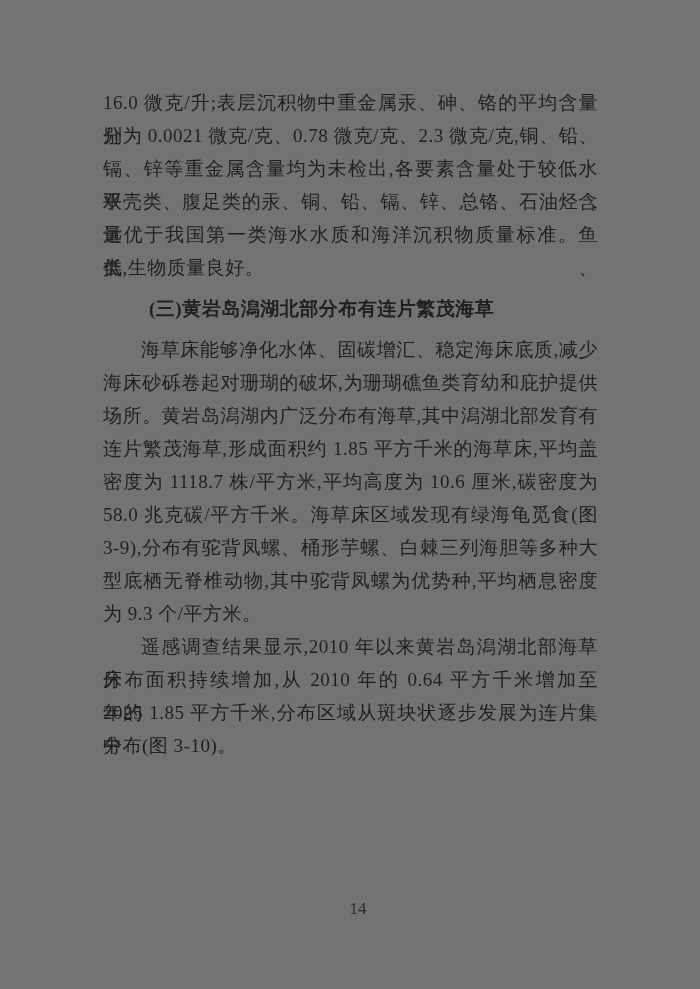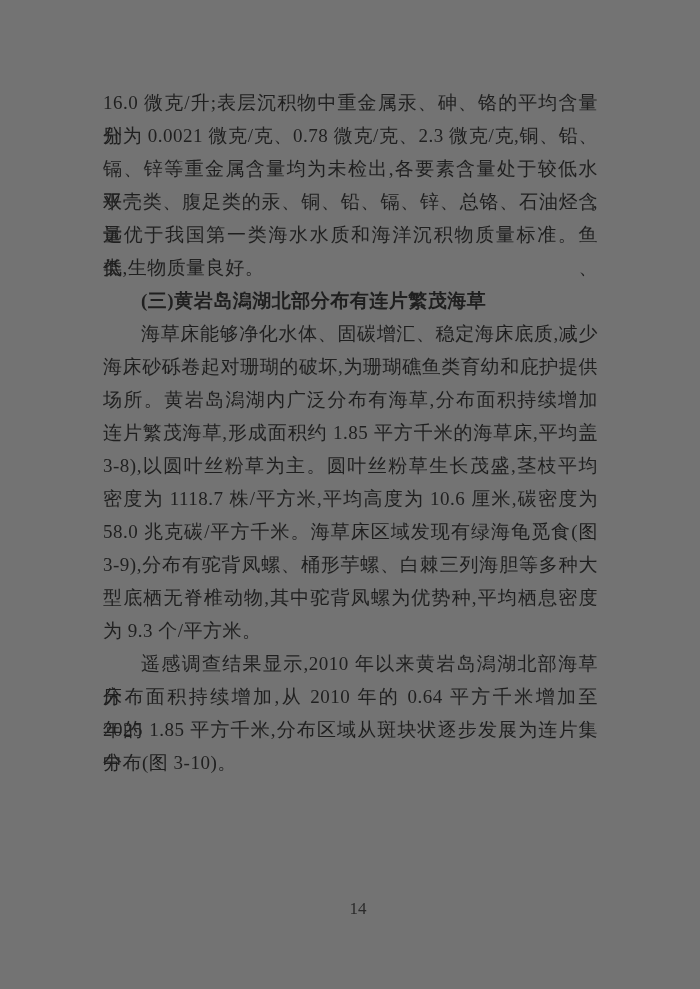--- a/index.html
+++ b/index.html
@@ -34,21 +34,21 @@
     letter-spacing: 0.5px;
   }
   .line.last {
     text-align: left;
     text-align-last: left;
   }
   .para.indented .line.first {
     text-indent: 2em;
   }
   .heading {
-    margin: 0;
+    margin: 8px;
     font-size: 19px;
     font-weight: bold;
     line-height: 33px;
     height: 33px;
     text-indent: 2em;
     letter-spacing: 0.5px;
   }
   .page-number {
     position: absolute;
     left: 8px;
@@ -73,23 +73,22 @@
         <div class="line">双壳类、腹足类的汞、铜、铅、镉、锌、总铬、石油烃含量</div>
         <div class="line">远优于我国第一类海水水质和海洋沉积物质量标准。鱼类、</div>
         <div class="line last">低,生物质量良好。</div>
       </div>
 
     <h3 class="heading">(三)黄岩岛潟湖北部分布有连片繁茂海草</h3>
 
     <div class="para indented">
         <div class="line first">海草床能够净化水体、固碳增汇、稳定海床底质,减少</div>
         <div class="line">海床砂砾卷起对珊瑚的破坏,为珊瑚礁鱼类育幼和庇护提供</div>
-        <div class="line">场所。黄岩岛潟湖内广泛分布有海草,分布面积持续增加</div>
+        <div class="line">场所。黄岩岛潟湖内广泛分布有海草,其中潟湖北部发育有</div>
         <div class="line">连片繁茂海草,形成面积约 1.85 平方千米的海草床,平均盖</div>
-        <div class="line">3-8),以圆叶丝粉草为主。圆叶丝粉草生长茂盛,茎枝平均</div>
         <div class="line">密度为 1118.7 株/平方米,平均高度为 10.6 厘米,碳密度为</div>
         <div class="line">58.0 兆克碳/平方千米。海草床区域发现有绿海龟觅食(图</div>
         <div class="line">3-9),分布有驼背凤螺、桶形芋螺、白棘三列海胆等多种大</div>
         <div class="line">型底栖无脊椎动物,其中驼背凤螺为优势种,平均栖息密度</div>
         <div class="line last">为 9.3 个/平方米。</div>
       </div>
 
     <div class="para indented">
         <div class="line first">遥感调查结果显示,2010 年以来黄岩岛潟湖北部海草床</div>
         <div class="line">分布面积持续增加,从 2010 年的 0.64 平方千米增加至 2025</div>

